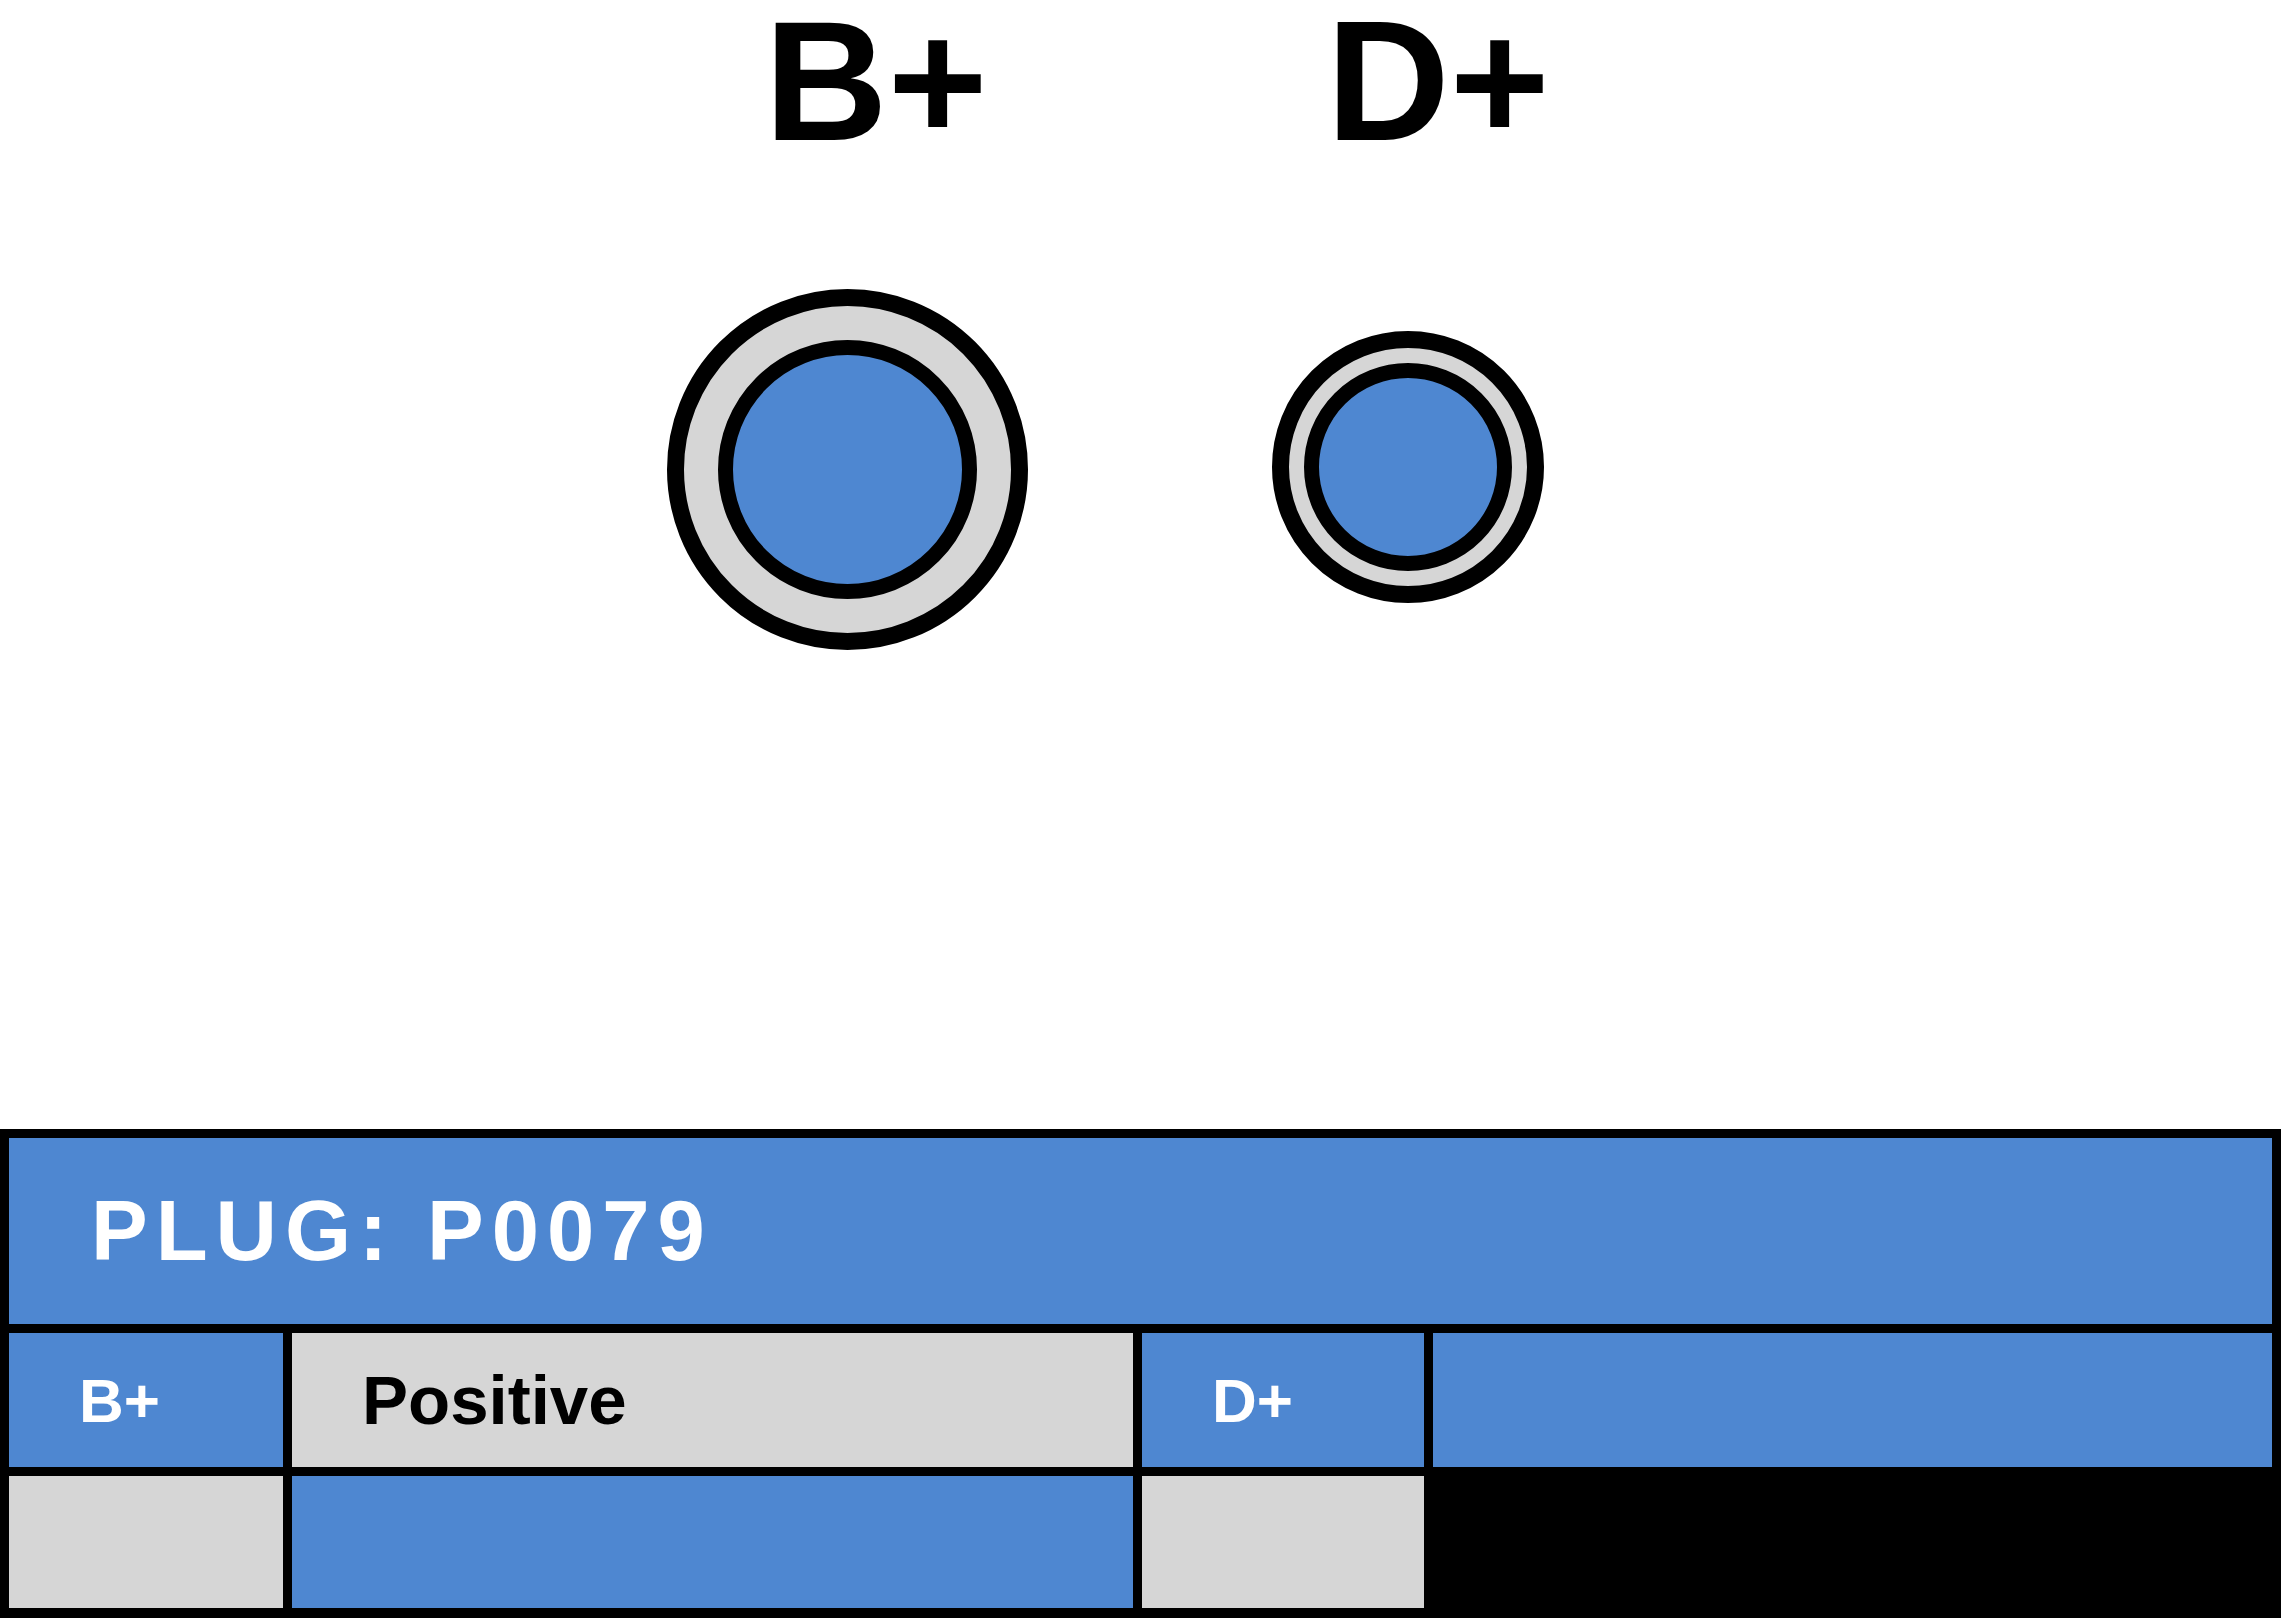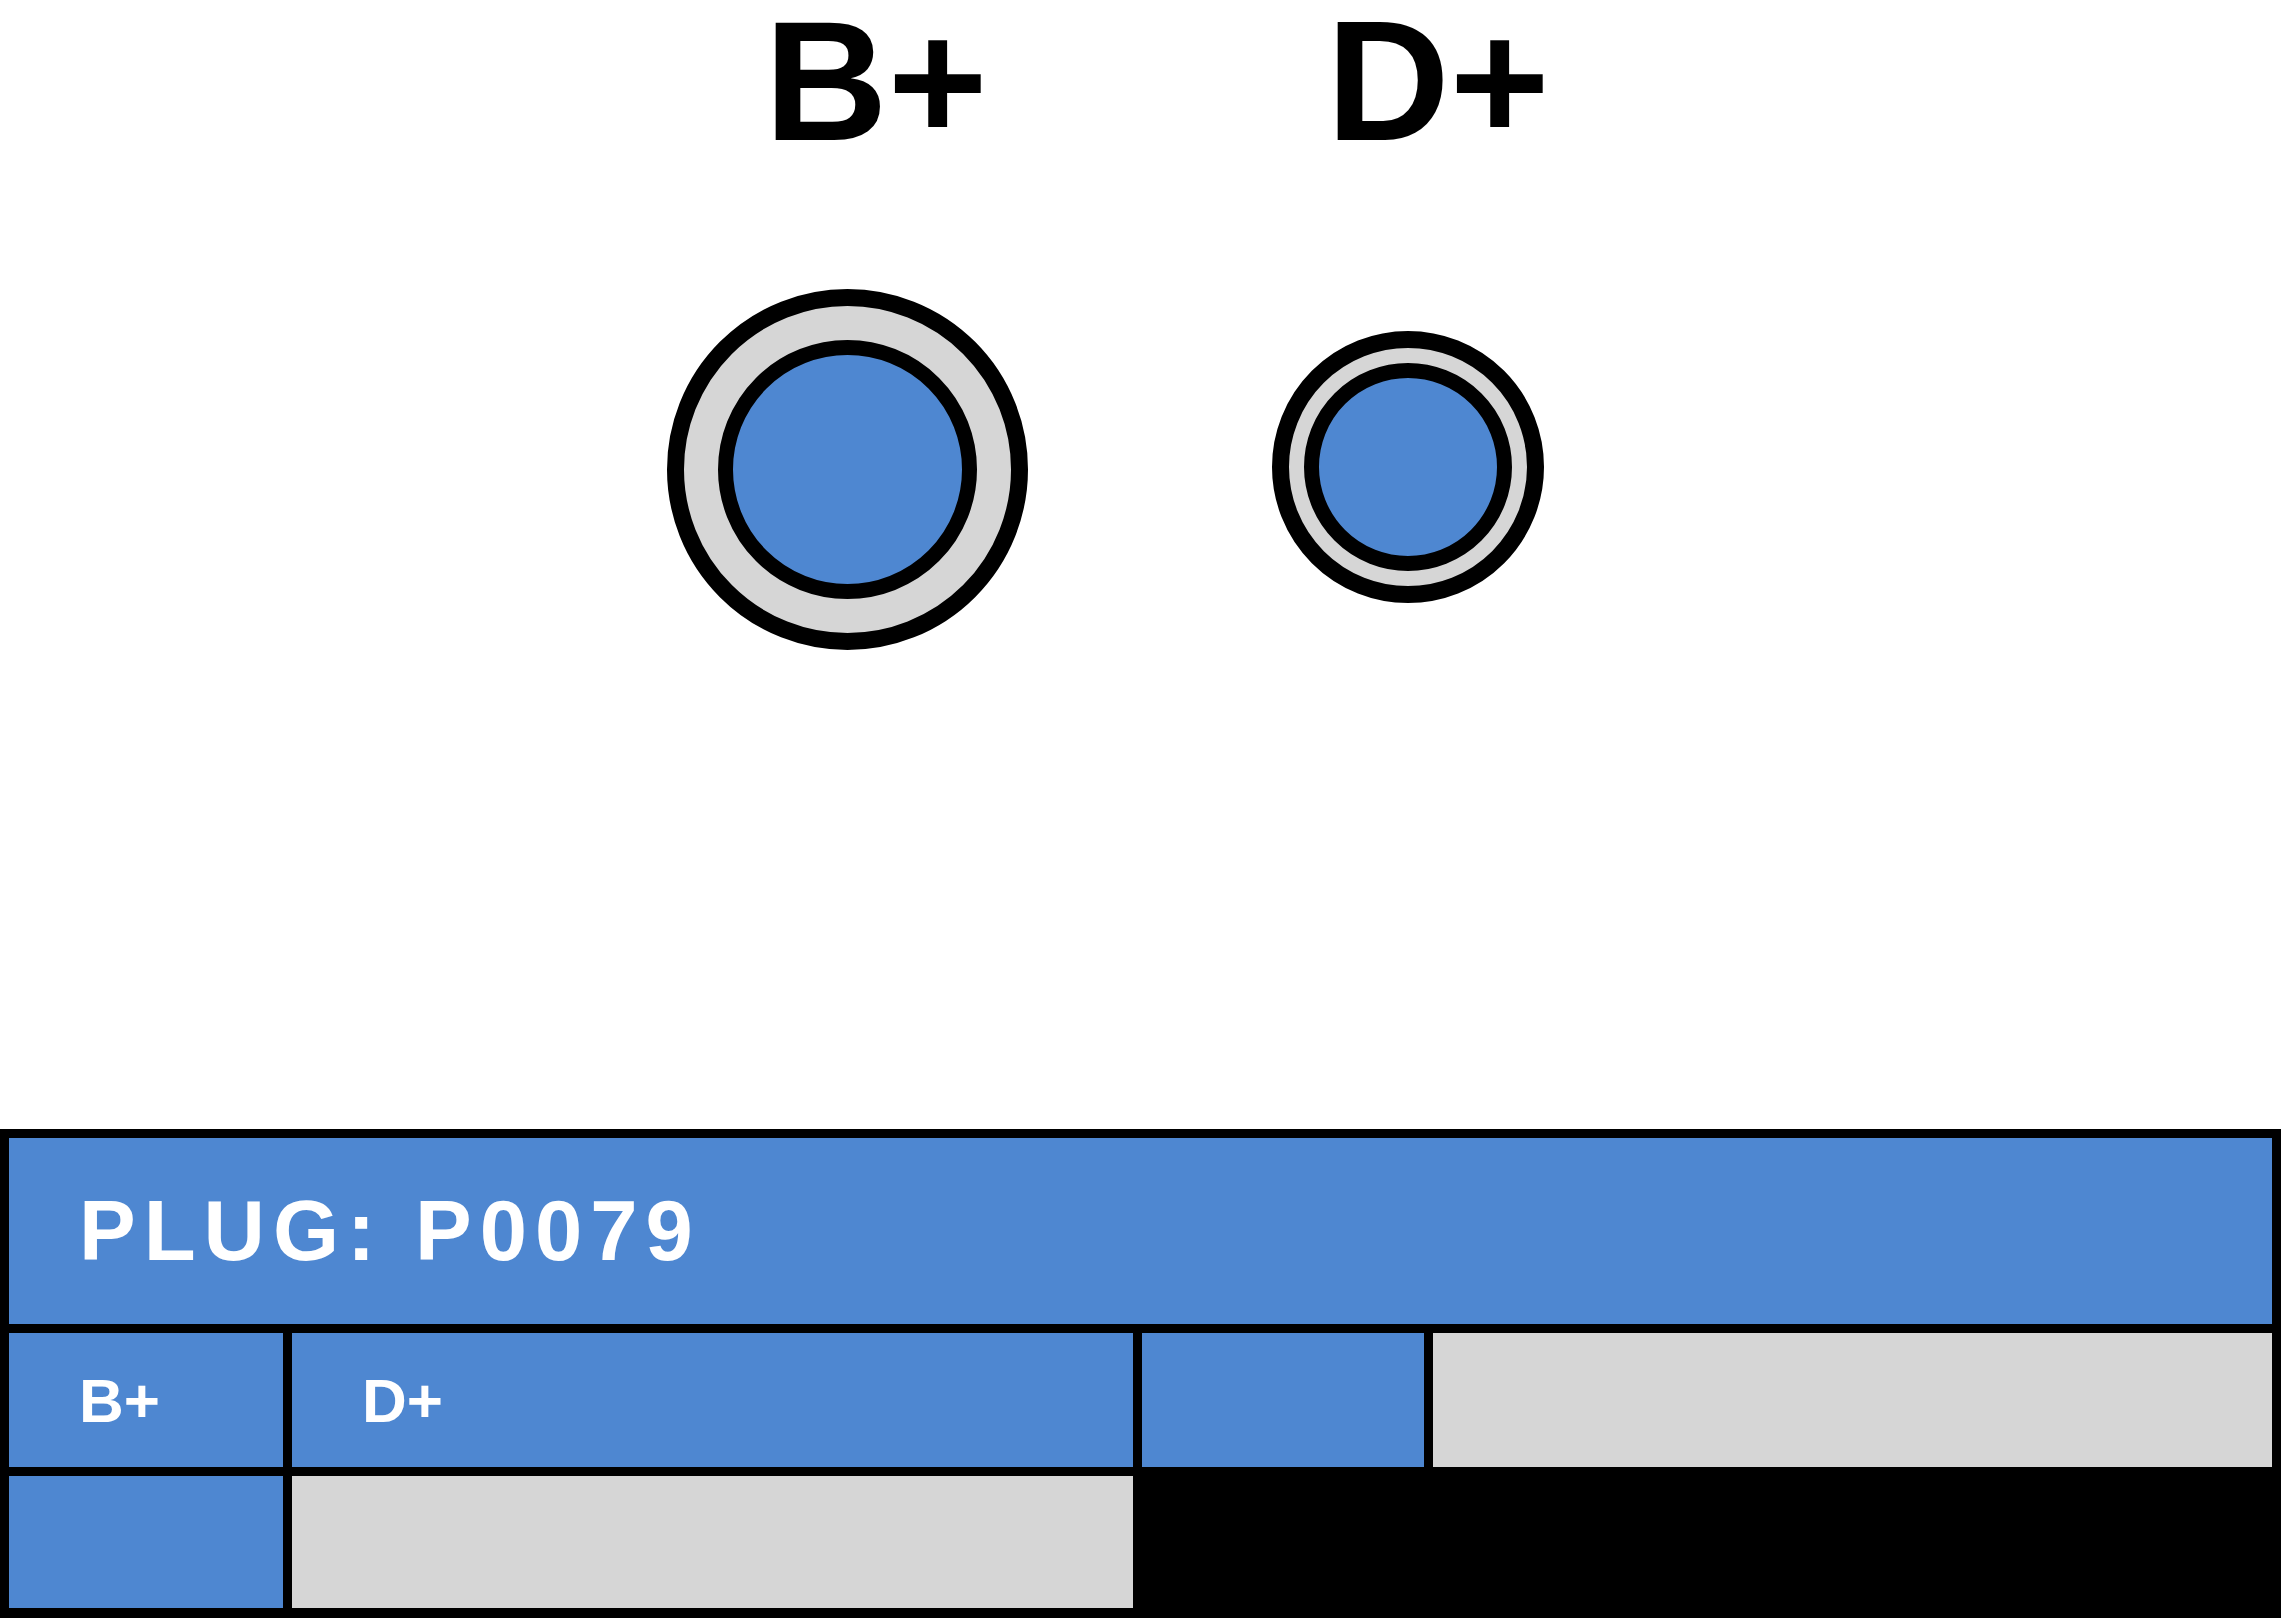--- a/index.html
+++ b/index.html
@@ -85,20 +85,21 @@
     grid-column: 1 / -1;
     background: var(--accent-blue, #4e87d1);
     padding-left: 70px;
   }
   .cell.header span {
     color: var(--text-white, #fff);
     font-size: 85px;
     font-weight: 700;
     letter-spacing: 8px;
     white-space: nowrap;
+    margin-left: 12px;
   }
   .cell.pin { padding-left: 70px; }
   .cell.pin span {
     color: var(--text-white, #fff);
     font-size: 62px;
     font-weight: 700;
     white-space: nowrap;
   }
   .cell.desc { padding-left: 70px; }
   .cell.desc span {
@@ -128,20 +129,23 @@
   <div class="plug-table">
 
     <div class="cell header">
       <span>PLUG: P0079</span>
     </div>
 
     <div class="cell blue pin">
       <span>B+</span>
     </div>
 
+    <div class="cell gray desc">
+      <span>Positive</span>
+    </div>
 
     <div class="cell blue pin">
       <span>D+</span>
     </div>
 
 
     <div class="cell blue"></div>
     <div class="cell gray"></div>
     <div class="cell blue"></div>
     <div class="cell gray"></div>

